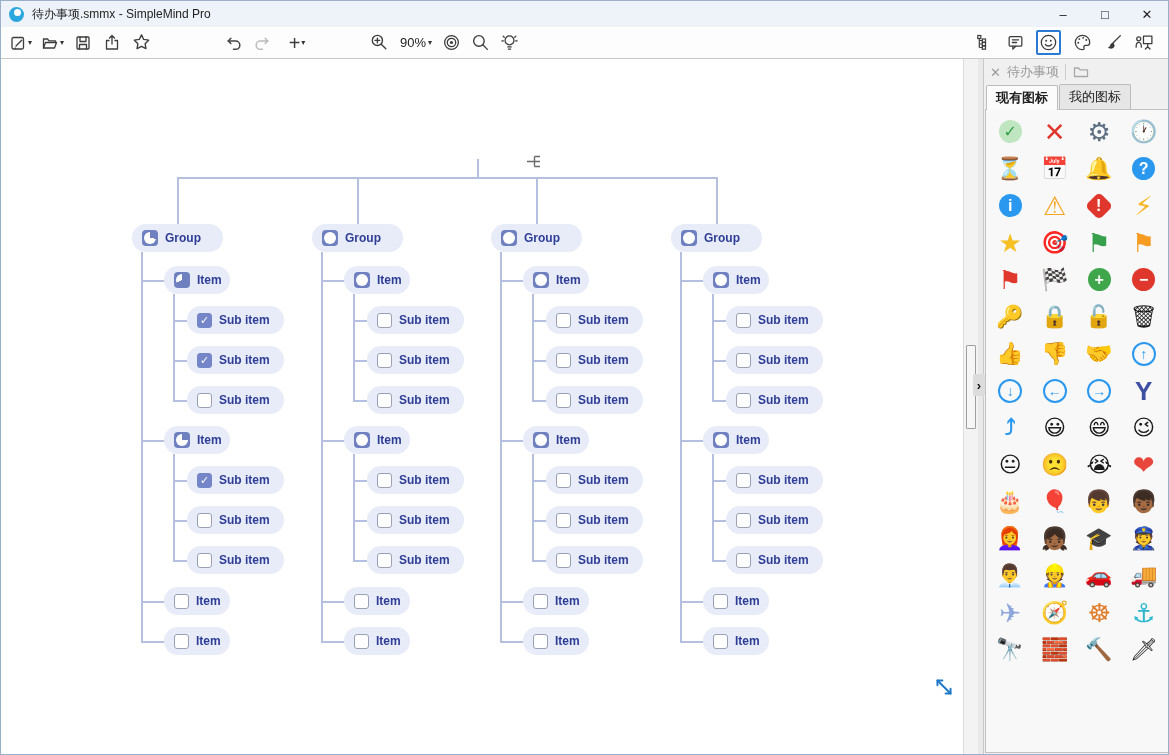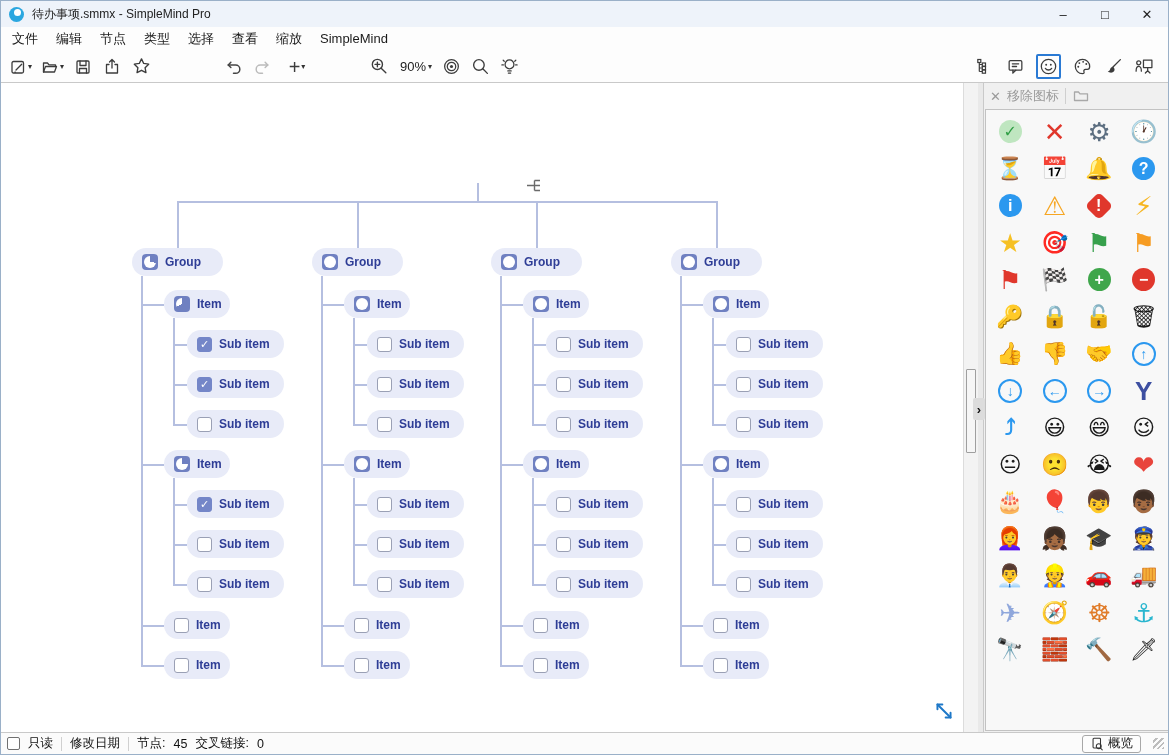--- a/index.html
+++ b/index.html
@@ -86,30 +86,20 @@
   <div class="titlebar">
     <span class="logo"></span>
     <span class="title-text">待办事项.smmx - SimpleMind Pro</span>
     <div class="win-controls">
       <span class="win-btn">–</span>
       <span class="win-btn">□</span>
       <span class="win-btn">✕</span>
     </div>
   </div>
 
-  <div class="menubar" id="menubar">
-      <span class="menu-item">文件</span>
-      <span class="menu-item">编辑</span>
-      <span class="menu-item">节点</span>
-      <span class="menu-item">类型</span>
-      <span class="menu-item">选择</span>
-      <span class="menu-item">查看</span>
-      <span class="menu-item">缩放</span>
-      <span class="menu-item">SimpleMind</span>
-    </div>
 
   <div class="toolbar">
     <div class="tb-group">
       <span class="tb-btn">
         <svg width="18" height="18" viewBox="0 0 18 18" fill="none" stroke="#3c3c3c" stroke-width="1.3" stroke-linecap="round" stroke-linejoin="round">
             <rect x="3" y="3.5" width="11.5" height="11.5" rx="1.5"></rect>
             <path d="M7 12L12.7 6.3"></path>
             <path d="M5.9 13.1l-.5 2 2-.5z" fill="#3c3c3c" stroke="none"></path>
           </svg>
         <span class="caret">▾</span>
@@ -526,25 +516,29 @@
       <div class="vthumb" style="top:286px; height:84px;"></div>
     </div>
 
     <div class="splitter">
       <div class="split-arrow" style="top:315px;">›</div>
     </div>
 
     <div class="panel">
       <div class="p-top">
         <span>✕</span>
-        <span>移除图标</span>
+        <span>待办事项</span>
         <span class="sep"></span>
         <svg width="18" height="18" viewBox="0 0 18 18" fill="none" stroke="#a8a8a8" stroke-width="1.3" stroke-linejoin="round">
             <path d="M2.5 13.5V5h4L8 6.8h7.5v6.7z"></path>
           </svg>
+      </div>
+      <div class="p-tabs">
+        <span class="tab active">现有图标</span>
+        <span class="tab">我的图标</span>
       </div>
       <div class="tab-content">
         <div class="icon-grid" id="icon-grid">
             <div class="cell">
               <span class="badge" style="background: rgb(191, 230, 192);">
                 <span style="color: rgb(47, 158, 68);">✓</span>
               </span>
             </div>
             <div class="cell">
               <span class="glyph-bold glyph-big" style="color: rgb(224, 55, 44);">✕</span>
@@ -731,34 +725,14 @@
               <span>🔨</span>
             </div>
             <div class="cell">
               <span>🗡</span>
             </div>
           </div>
       </div>
     </div>
   </div>
 
-  <div class="statusbar">
-    <span class="sb-cb"></span>
-    <span>只读</span>
-    <span class="sb-sep"></span>
-    <span>修改日期</span>
-    <span class="sb-sep"></span>
-    <span>节点:</span>
-    <span>45</span>
-    <span>交叉链接:</span>
-    <span>0</span>
-    <span class="overview-btn">
-      <svg width="14" height="14" viewBox="0 0 16 16" fill="none" stroke="#333" stroke-width="1.2" stroke-linecap="round">
-          <rect x="3.5" y="1.5" width="8.5" height="11" rx="1"></rect>
-          <circle cx="10" cy="10.5" r="2.8"></circle>
-          <path d="M12 12.7l2 2"></path>
-        </svg>
-      <span>概览</span>
-    </span>
-    <span class="grip"></span>
-  </div>
 
 </div>
 
 </body></html>

